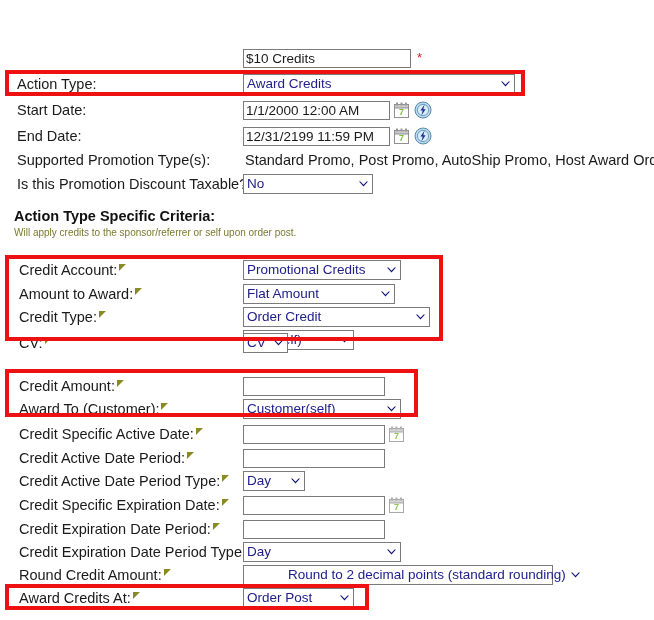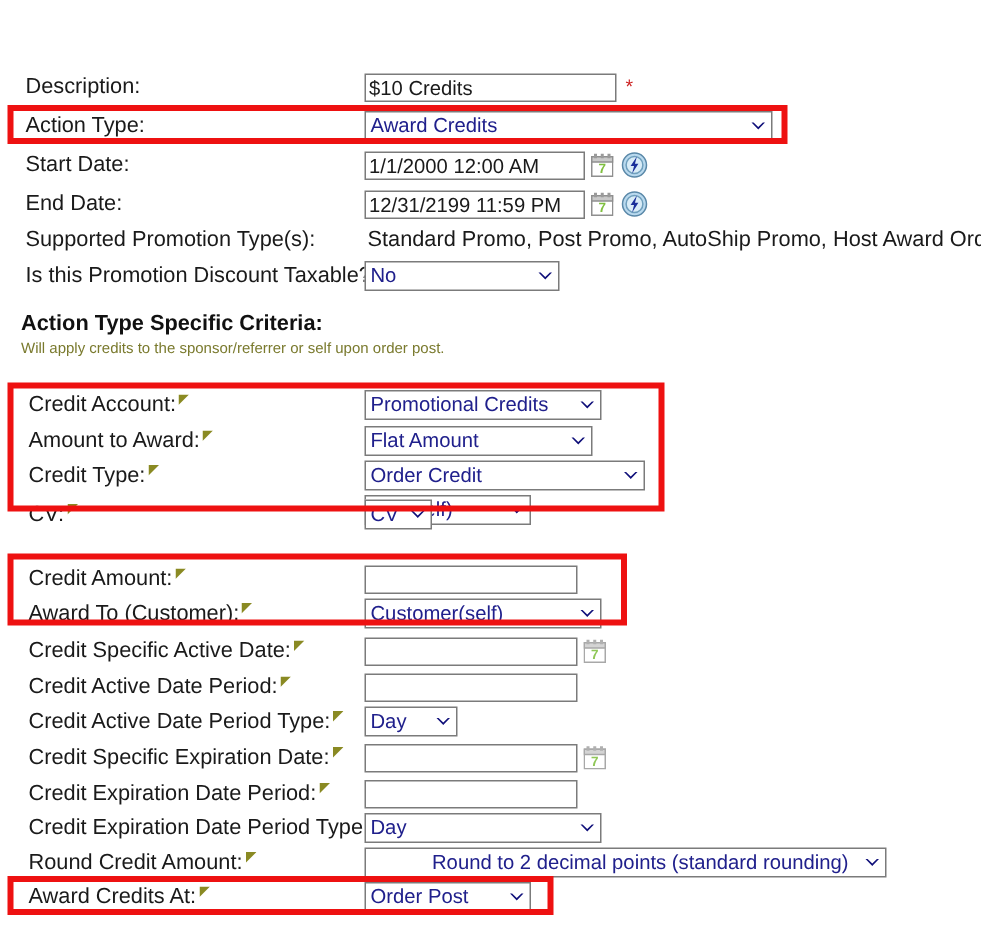--- a/index.html
+++ b/index.html
@@ -155,21 +155,20 @@
   .clock-icon { width: 18px; height: 18px; display: block; }
   .icon-wrap { display: flex; align-items: center; }
 </style>
 </head>
 <body>
 
 <div id="page">
 
 
   <div class="row" style="top:47px;">
-    <span class="label">Description:</span>
     <span class="field" style="left:243px;">
       <input class="txt" style="width: 168px;" value="$10 Credits">
       <span class="req-star">*</span>
     </span>
   </div>
 
   <div class="row" style="top:73px;">
     <span class="label">Action Type:</span>
     <span class="field" style="left:243px;">
       <span class="sel" style="width:272px;">
@@ -473,21 +472,21 @@
     </span>
   </div>
 
   <div class="row" style="top:564px;">
     <span class="label nested">
       <span>Round Credit Amount:</span><span class="flag"><svg width="7" height="8" viewBox="0 0 7 8">
             <path d="M0 0 L7 0 L0 7 Z" fill="#8a8a23"></path>
           </svg></span>
     </span>
     <span class="field" style="left:243px;">
-      <span class="sel" style="width:348px;padding-left:44px;">
+      <span class="sel" style="width:310px;padding-left:44px;">
         <span class="sel-val">Round to 2 decimal points (standard rounding)</span>
         <span class="arrow" style="padding-left:4px;">
           <svg width="11" height="8" viewBox="0 0 11 8">
               <path d="M1 1.6 L5.5 6.4 L10 1.6 L8.6 1.6 L5.5 4.7 L2.4 1.6 Z" fill="#10107a"></path>
             </svg>
         </span>
       </span>
     </span>
   </div>
 

